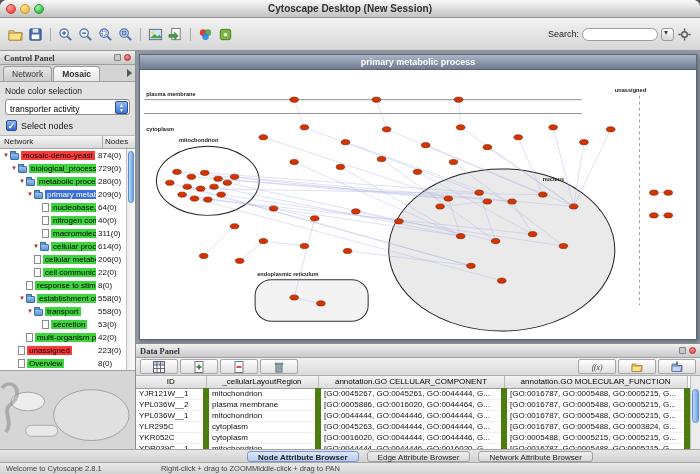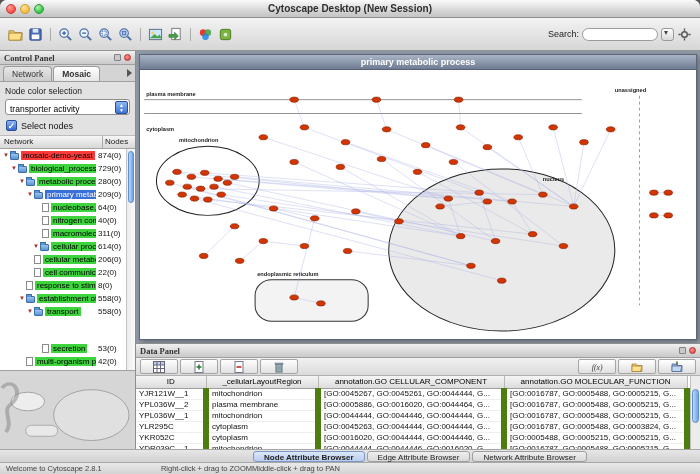--- a/index.html
+++ b/index.html
@@ -82,21 +82,21 @@
   .dp-btn svg{width:12px;height:12px;}
   .dp-spring{flex:1;}
   .attr-table{flex:1;background:#fff;position:relative;overflow:hidden;}
   table{border-collapse:collapse;width:calc(100% - 10px);table-layout:fixed;font-size:8px;}
   th{height:12px;background:linear-gradient(#f5f5f5,#dcdcdc);border-right:1px solid #b9b9b9;border-bottom:1px solid #9f9f9f;font-weight:normal;text-align:center;overflow:hidden;white-space:nowrap;padding:0 2px;}
   td{height:10px;line-height:10px;padding:0 3px;border-right:6px solid #4d7c0f;border-bottom:1px solid #efefef;white-space:nowrap;overflow:hidden;color:#111;}
   .tbl-scroll{position:absolute;right:0;top:0;bottom:0;width:10px;background:#ececec;border-left:1px solid #c0c0c0;}
   .tbl-thumb{position:absolute;left:1px;right:1px;top:13px;height:34px;border-radius:4px;background:linear-gradient(90deg,#bcd8fa,#6da3e8);border:1px solid #5f8ec9;}
 
   
-  .browser-tabs{flex:0 0 13px;display:flex;align-items:center;justify-content:center;gap:2px;padding-left:140px;background:linear-gradient(#e6e6e6,#d2d2d2);border-top:1px solid #a5a5a5;}
+  .browser-tabs{flex:0 0 13px;display:flex;align-items:center;justify-content:center;gap:8px;padding-left:140px;background:linear-gradient(#e6e6e6,#d2d2d2);border-top:1px solid #a5a5a5;}
   .br-tab{font-size:8px;padding:0px 10px;height:11px;line-height:11px;border:1px solid #9f9f9f;border-radius:3px;background:linear-gradient(#efefef,#d8d8d8);color:#222;}
   .br-tab.sel{background:linear-gradient(#dbe7fa,#b9cdf0);border-color:#7d96c4;font-weight:bold;}
   .statusbar{flex:0 0 12px;display:flex;align-items:center;font-size:7.5px;color:#444;padding:0 6px;background:linear-gradient(#e9e9e9,#d4d4d4);border-top:1px solid #a8a8a8;}
   .sb1{width:106px;}
   .sb2{width:140px;text-align:right;}
 </style>
 </head>
 <body>
 
 <div class="window">
@@ -300,21 +300,21 @@
             <span class="fold"></span>
             <span class="chip green">establishment of localization</span>
             <span class="cnt">558(0)</span>
           </div>
           <div class="tree-row" style="padding-left: 26px;">
             <span class="tri">▼</span>
             <span class="fold"></span>
             <span class="chip green">transport</span>
             <span class="cnt">558(0)</span>
           </div>
-          <div class="tree-row" style="padding-left: 34px; margin-top: 24px;">
+          <div class="tree-row" style="padding-left: 34px;">
             <span class="tri"></span>
             <span class="pagei"></span>
             <span class="chip green">secretion</span>
             <span class="cnt">53(0)</span>
           </div>
           <div class="tree-row" style="padding-left: 18px;">
             <span class="tri"></span>
             <span class="pagei"></span>
             <span class="chip green">multi-organism process</span>
             <span class="cnt">42(0)</span>

